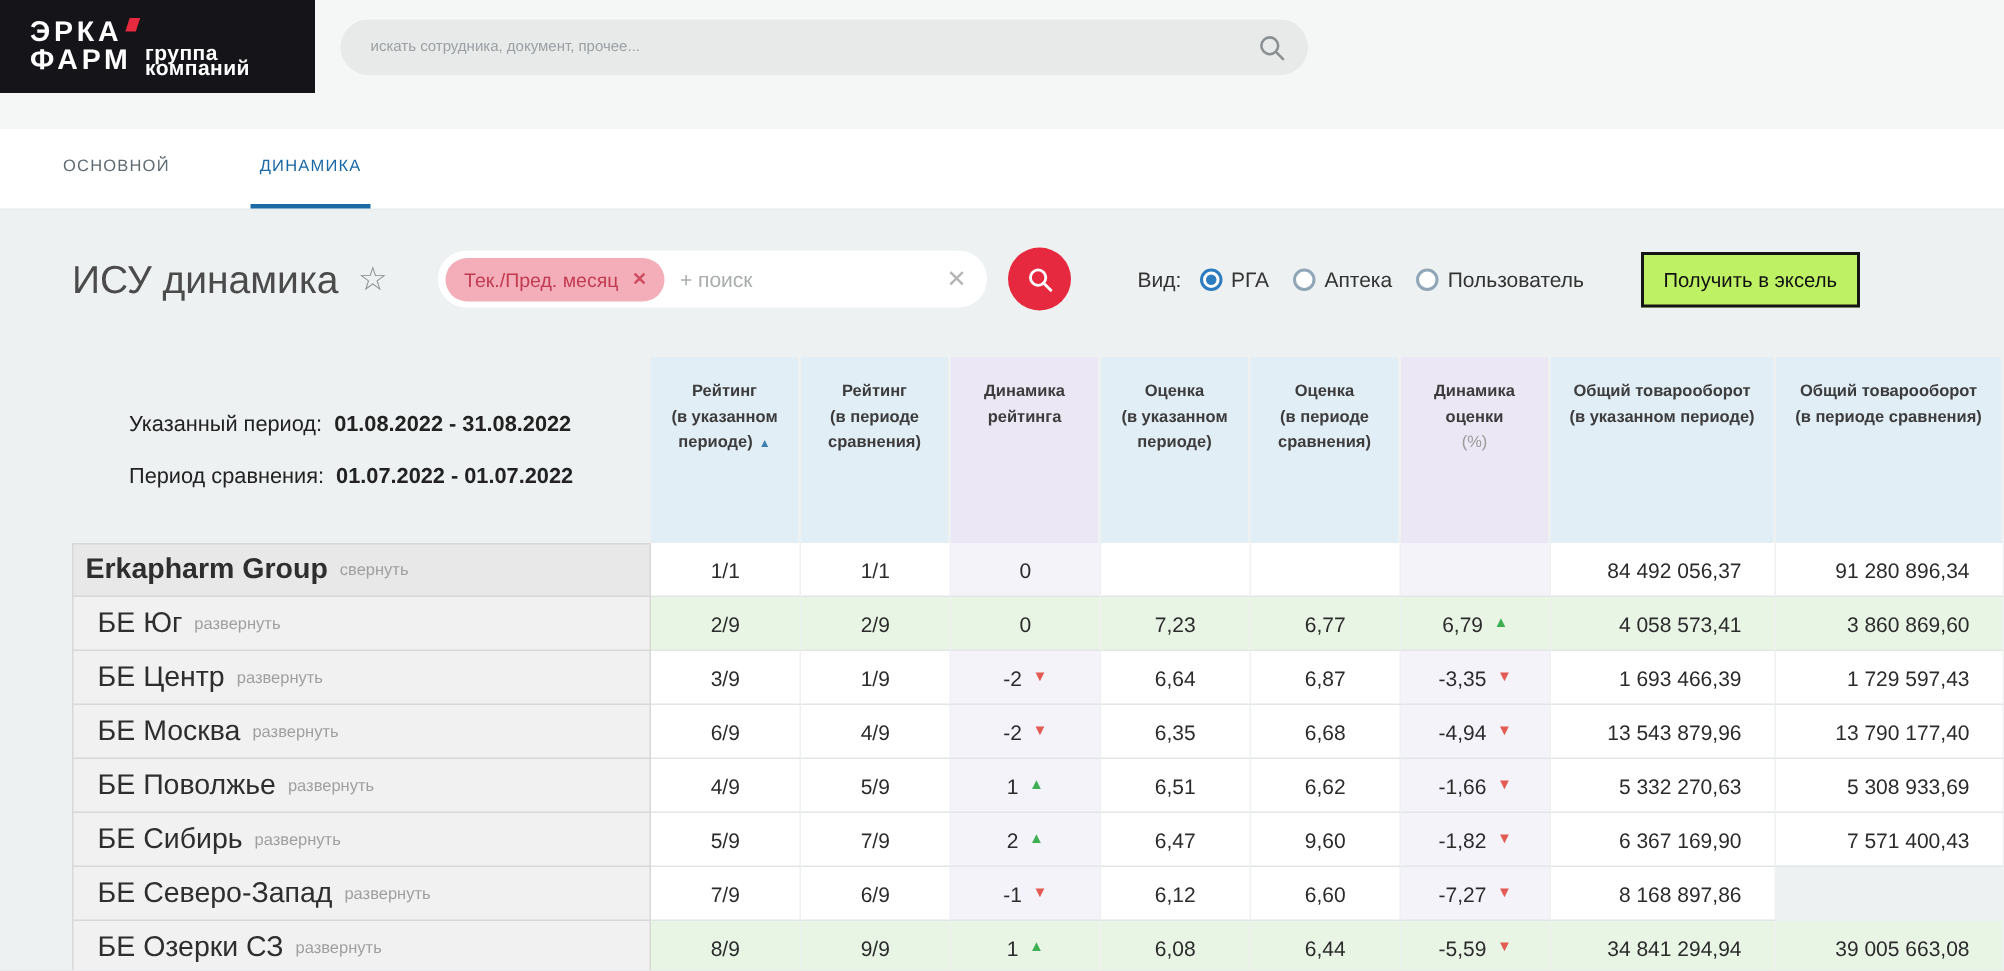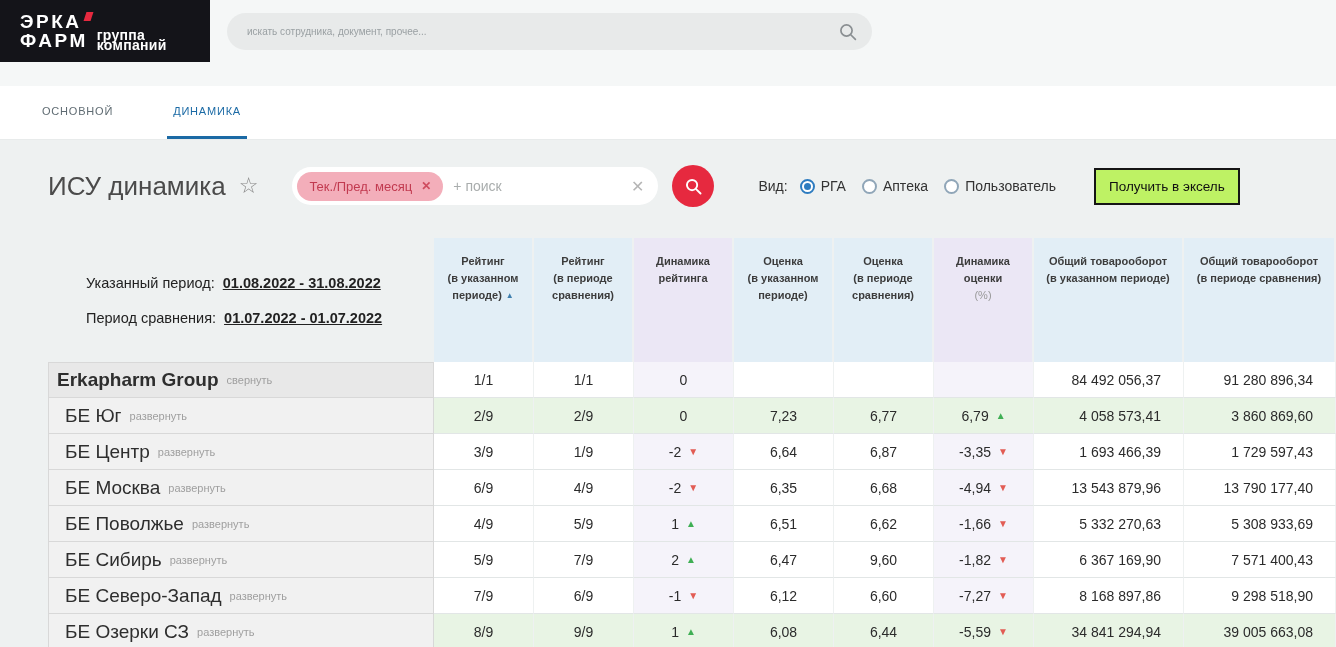--- a/index.html
+++ b/index.html
@@ -53,21 +53,21 @@
   .radio.selected .radio-circle { border-color:#2e7cc0; }
   .radio.selected .radio-circle::after { content:""; position:absolute; inset:2px; background:#2e7cc0; border-radius:50%; }
   .excel-btn { margin-left:22px; background:#bef264; border:2px solid #151515; padding:9px 13px;
                font-size:13.5px; color:#111; cursor:pointer; font-family:Liberation Sans, sans-serif; white-space:nowrap; }
 
   
   .table-wrap { margin:30px 0 0 48px; width:1288px; }
   .grid { display:grid; grid-template-columns:386px 100px 100px 100px 100px 100px 100px 150px 152px; }
 
   .period-block { padding:28px 0 0 38px; font-size:14.5px; line-height:35px; color:#222; }
-  .period-block b { margin-left:4px;text-decoration:underline; }
+  .period-block b { margin-left:4px; }
 
   .hcell { height:124px; padding-top:15px; display:flex; flex-direction:column; align-items:center;
            text-align:center; font-size:11px; font-weight:bold; color:#3c3c3c; line-height:17px;
            border-right:2px solid #eef1f1; cursor:pointer; }
   .hcell.blue { background:#e2eef6; }
   .hcell.purple { background:#ebe7f5; }
   .hcell .dim { color:#9a9a9a; font-weight:normal; }
   .hline { display:flex; align-items:center; justify-content:center; }
   .sort { color:#3f7fae; font-size:8px; margin-left:4px; }
 
@@ -459,23 +459,20 @@
       <div class="cell c4">
           <span>6,60</span>
         </div>
       <div class="cell c5">
           <span>-7,27</span>
           <span class="trend down"></span>
         </div>
       <div class="cell c6">
           <span>8 168 897,86</span>
         </div>
-      <div class="cell c7">
-          <span>9 298 518,90</span>
-        </div>
     </div>
 
     <div class="grid trow green">
       <div class="label-cell">
         <span class="rname">БЕ Озерки СЗ</span>
         <span class="raction">развернуть</span>
       </div>
       <div class="cell c0">
           <span>8/9</span>
         </div>

